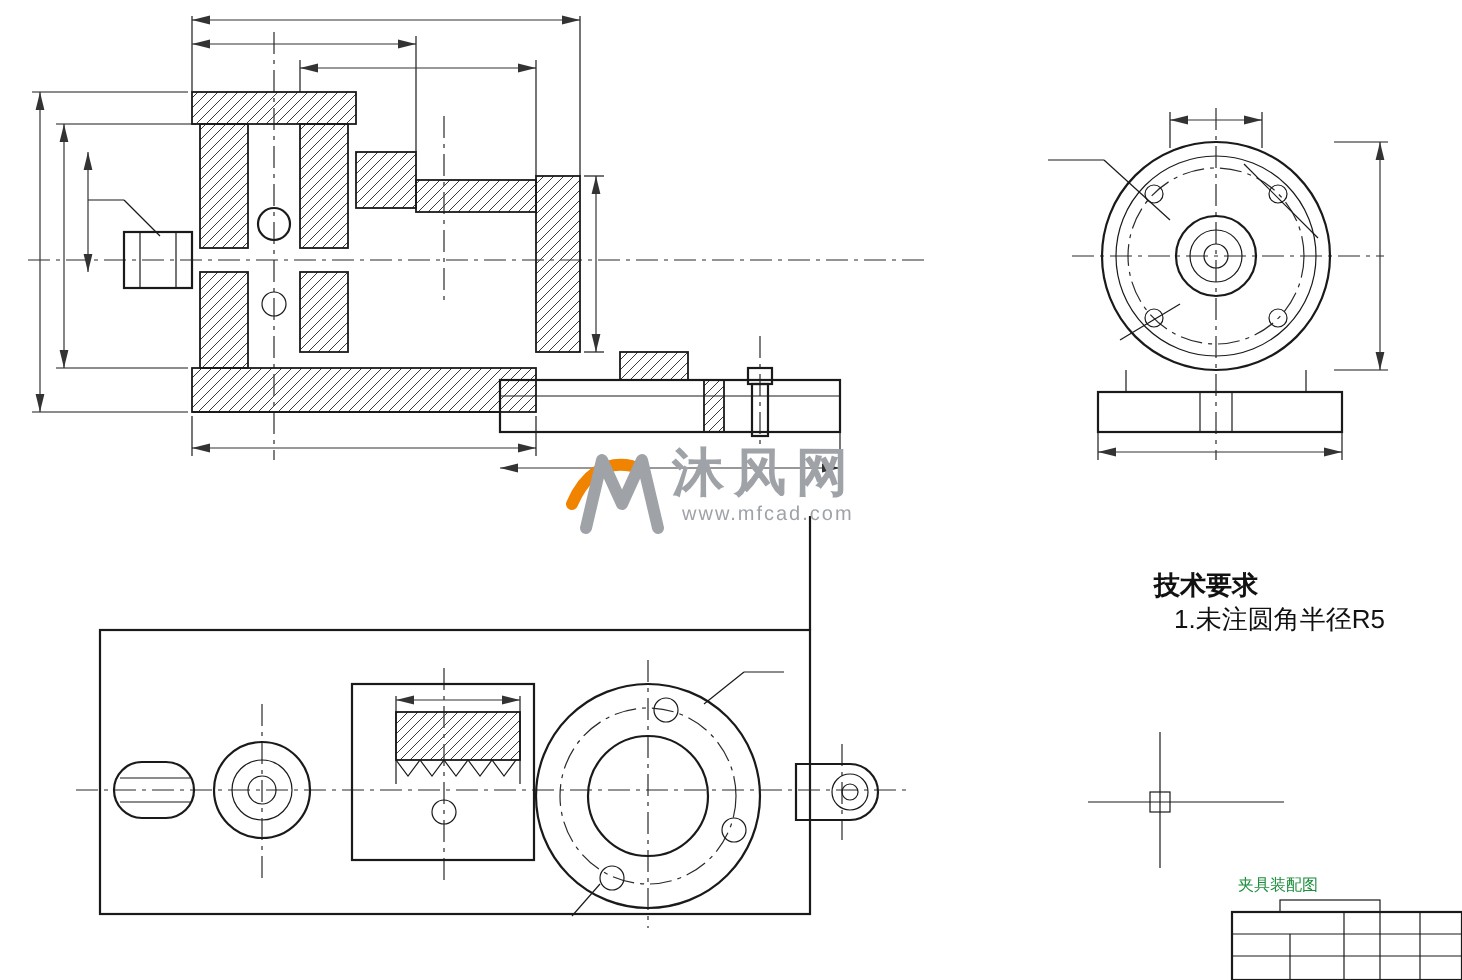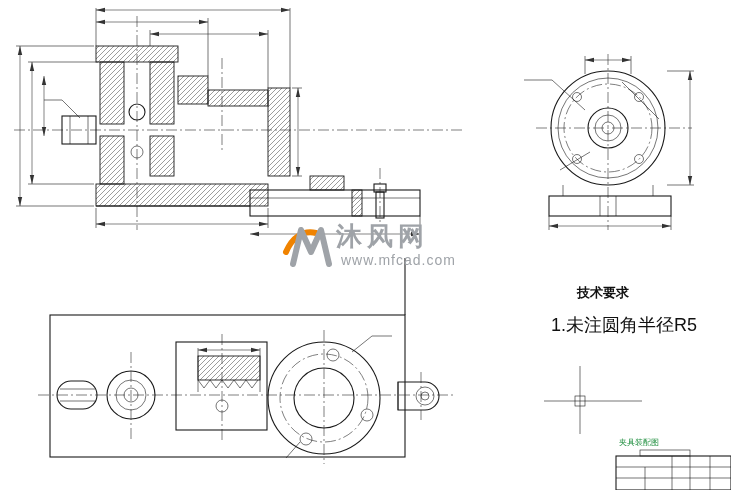--- a/index.html
+++ b/index.html
@@ -18,27 +18,27 @@
   .hatched { fill:url(#hatch); stroke:#1a1a1a; stroke-width:0.9; }
 
   
   .wm-name {
     position:absolute; left:336px; top:219px;
     font-size:26px; font-weight:bold; letter-spacing:5px;
     color:#9fa3a8; user-select:none;
   }
   .wm-url {
     position:absolute; left:341px; top:252px;
-    font-size:14px; letter-spacing:1px; color:#9fa3a8; user-select:none;
+    font-size:10px; letter-spacing:1px; color:#9fa3a8; user-select:none;
   }
 
   
   .tech { position:absolute; left:551px; top:284px; width:160px; color:#111; }
-  .tech-title { font-size:13px; font-weight:bold; padding-left:26px; margin-bottom:16px; }
-  .tech-line { font-size:18px; line-height:15px; }
+  .tech-title { font-size:13px; font-weight:bold; padding-left:26px; margin-bottom:0; }
+  .tech-line { font-size:13px; line-height:15px;margin-left:36px; }
 
   
   .tb-name {
     position:absolute; left:619px; top:437px;
     font-size:8px; color:#1e8e3e; white-space:nowrap;
   }
 </style>
 </head>
 <body>
 

